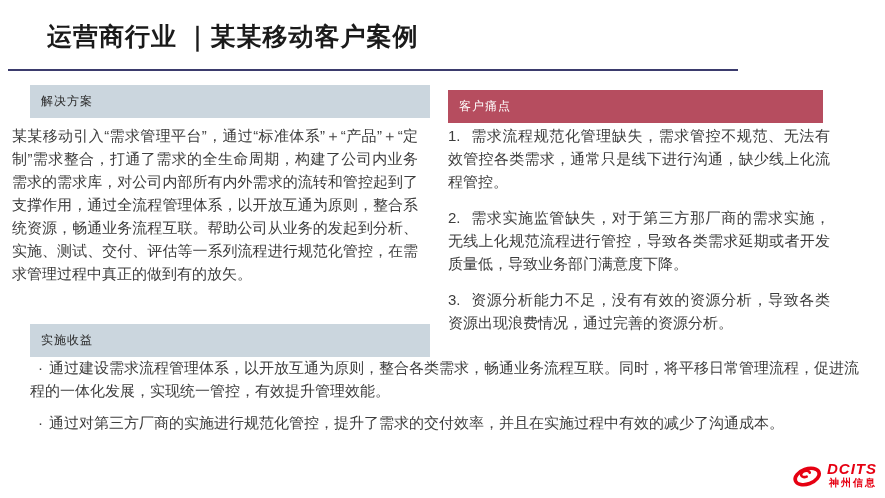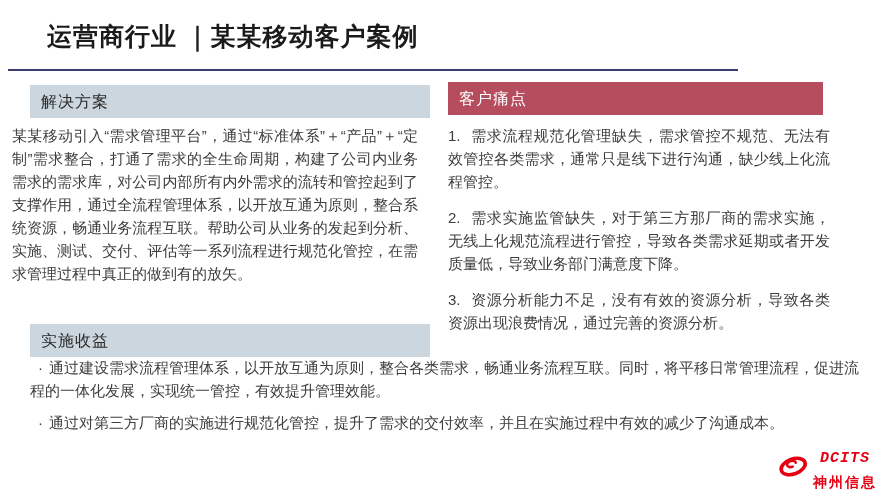--- a/index.html
+++ b/index.html
@@ -10,27 +10,27 @@
   }
   .slide-title{
     position:absolute;left:47px;top:20px;margin:0;
     font-size:25px;font-weight:bold;color:#1a1a1a;letter-spacing:1px;white-space:nowrap;
   }
   .title-underline{
     position:absolute;left:8px;top:69px;width:730px;height:2px;background:#3b3b6d;
   }
   .section-header{
     position:absolute;height:33px;line-height:33px;
-    font-size:16px;color:#2b2b2b;padding-left:11px;box-sizing:border-box;
+    font-size:12px;color:#2b2b2b;padding-left:11px;box-sizing:border-box;
     letter-spacing:1px;
   }
   .header-gray{background:#cbd6de;}
   .header-red{background:#b64d5f;color:#ffffff;}
   .hdr-solution{left:30px;top:85px;width:400px;}
-  .hdr-pain{left:448px;top:82px;width:375px;}
+  .hdr-pain{left:448px;top:90px;width:375px;}
   .hdr-benefit{left:30px;top:313px;width:400px;margin-top:11px;}
   .body-text{
     font-size:15px;line-height:23px;color:#3d3d3d;text-align:justify;
   }
   .solution-body{
     position:absolute;left:12px;top:124px;width:406px;
   }
   .pain-list{
     position:absolute;left:448px;top:124px;width:382px;
   }
@@ -38,26 +38,26 @@
   .pain-num{margin-right:10px;}
   .benefit-list{
     position:absolute;left:30px;top:356px;width:840px;
   }
   .benefit-item{margin:0 0 9px 0;text-indent:8px;text-align:left;}
   .benefit-item .bullet{margin-right:6px;}
   .logo{
     position:absolute;right:17px;bottom:9px;display:flex;align-items:flex-start;
   }
   .logo-icon{display:block;margin-top:2px;}
-  .logo-textblock{margin-left:4px;display:flex;flex-direction:column;align-items:center;font-family:Liberation Mono, monospace;}
+  .logo-textblock{margin-left:4px;display:flex;flex-direction:column;align-items:flex-end;}
   .logo-brand{
     font-size:15px;font-weight:bold;font-style:italic;color:#e60012;letter-spacing:1px;line-height:15px;
   }
   .logo-company{
-    font-size:14px;font-weight:bold;color:#e60012;letter-spacing:2px;line-height:12px;margin-top:11px;
+    font-size:10px;font-weight:bold;color:#e60012;letter-spacing:2px;line-height:12px;margin-top:1px;
   }
 </style>
 </head>
 <body>
 
 <div class="slide">
 
   <h1 class="slide-title">运营商行业 ｜某某移动客户案例</h1>
   <div class="title-underline"></div>
 

